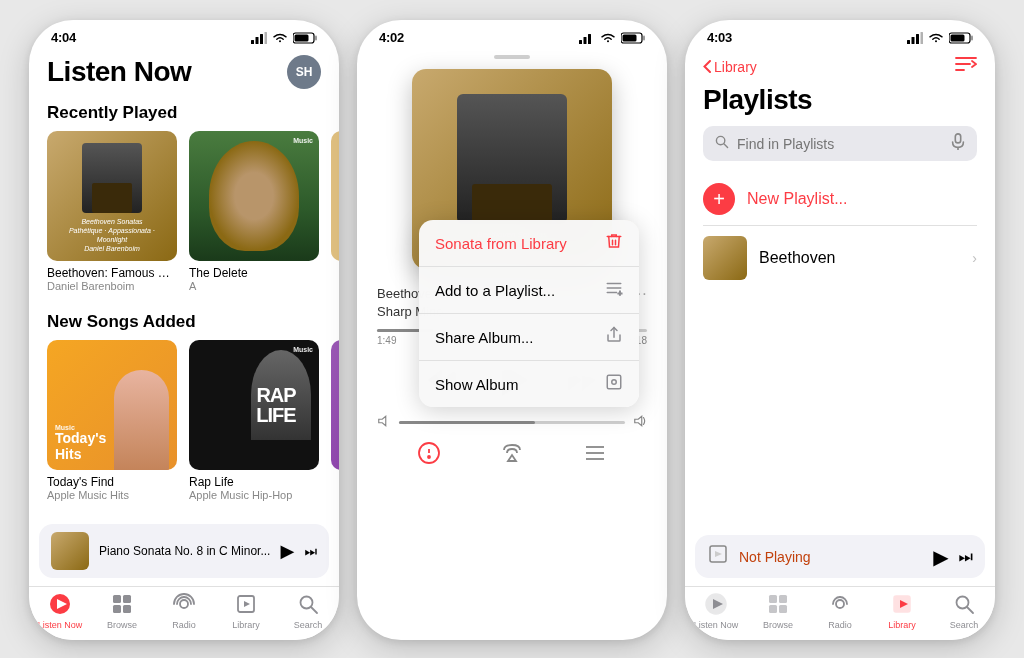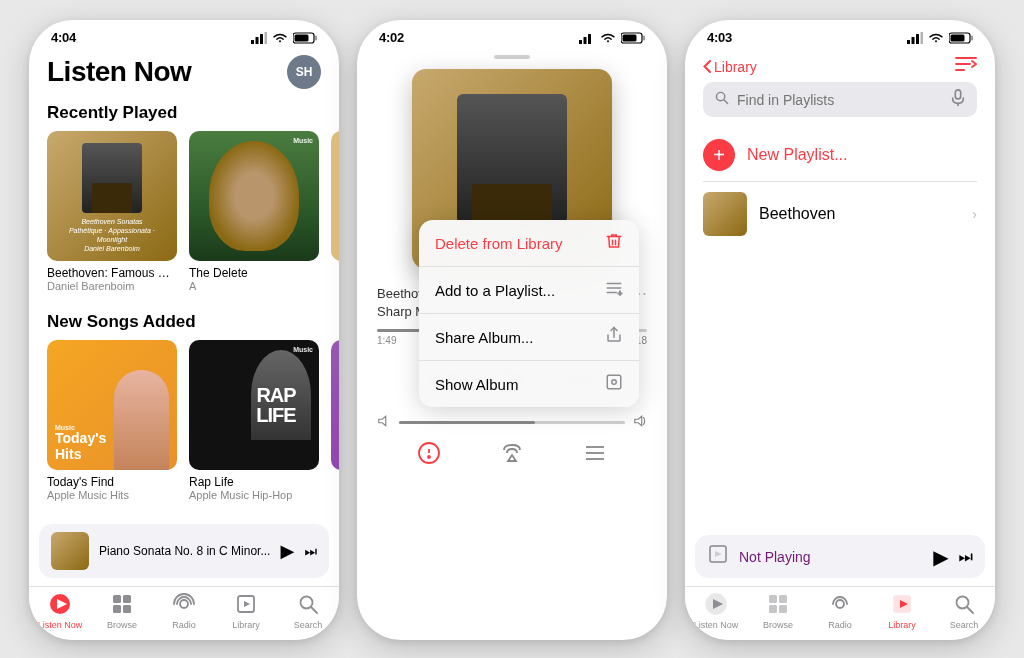--- a/index.html
+++ b/index.html
@@ -547,21 +547,21 @@
     .not-playing-bar {
       background: #f2f2f7;
       border-radius: 14px;
       margin: auto 10px 8px 10px;
       padding: 8px 12px;
       display: flex;
       align-items: center;
       gap: 10px;
     }
     .not-playing-icon { font-size: 20px; color: #888; }
-    .not-playing-text { flex: 1; font-size: 14px; color: #701a75; }
+    .not-playing-text { flex: 1; font-size: 14px; color: #c2410c; }
     .np-controls { display: flex; gap: 10px; align-items: center; }
     .np-btn { font-size: 20px; color: #000; background: none; border: none; cursor: pointer; }
   </style>
 </head>
 <body>
 
 <div class="phones-container">
 
   <div class="phone">
     <div class="status-bar">
@@ -739,21 +739,21 @@
 
       <div class="album-art-large">
         <div class="album-art-inner">
           <div class="album-art-figure-large"></div>
           <div class="album-art-text">Beethoven Sonatas<br>Pathétique · Appassionata · Moonlight<br>Daniel Barenboim</div>
         </div>
       </div>
 
       <div class="context-menu">
         <div class="context-menu-item danger">
-          <span>Delete from Library</span>
+          <span>Sonata from Library</span>
           <span class="context-icon danger">
             <svg width="18" height="18" viewBox="0 0 24 24" fill="none" stroke="#fc3c44" stroke-width="2" stroke-linecap="round">
               <polyline points="3 6 5 6 21 6"></polyline>
               <path d="M19 6l-1 14H6L5 6"></path>
               <path d="M10 11v6M14 11v6"></path>
               <path d="M9 6V4h6v2"></path>
             </svg>
           </span>
         </div>
         <div class="context-menu-item">
@@ -902,20 +902,21 @@
         <button class="sort-btn">
           <svg width="22" height="18" viewBox="0 0 22 18" fill="none" stroke="#fc3c44" stroke-width="1.8" stroke-linecap="round">
             <line x1="1" y1="3" x2="21" y2="3"></line>
             <line x1="1" y1="9" x2="15" y2="9"></line>
             <line x1="1" y1="15" x2="9" y2="15"></line>
             <polyline points="17,6 21,9 17,12"></polyline>
           </svg>
         </button>
       </div>
 
+      <div class="playlists-title">Playlists</div>
 
       <div class="search-bar">
         <span class="search-icon-wrap">
           <svg width="14" height="14" viewBox="0 0 20 20" fill="none" stroke="#888" stroke-width="2">
             <circle cx="8" cy="8" r="6"></circle>
             <path d="M13 13 L18 18" stroke-linecap="round"></path>
           </svg>
         </span>
         <input class="search-input-fake" type="text" readonly="" placeholder="Find in Playlists" style="">
         <span class="mic-icon">

